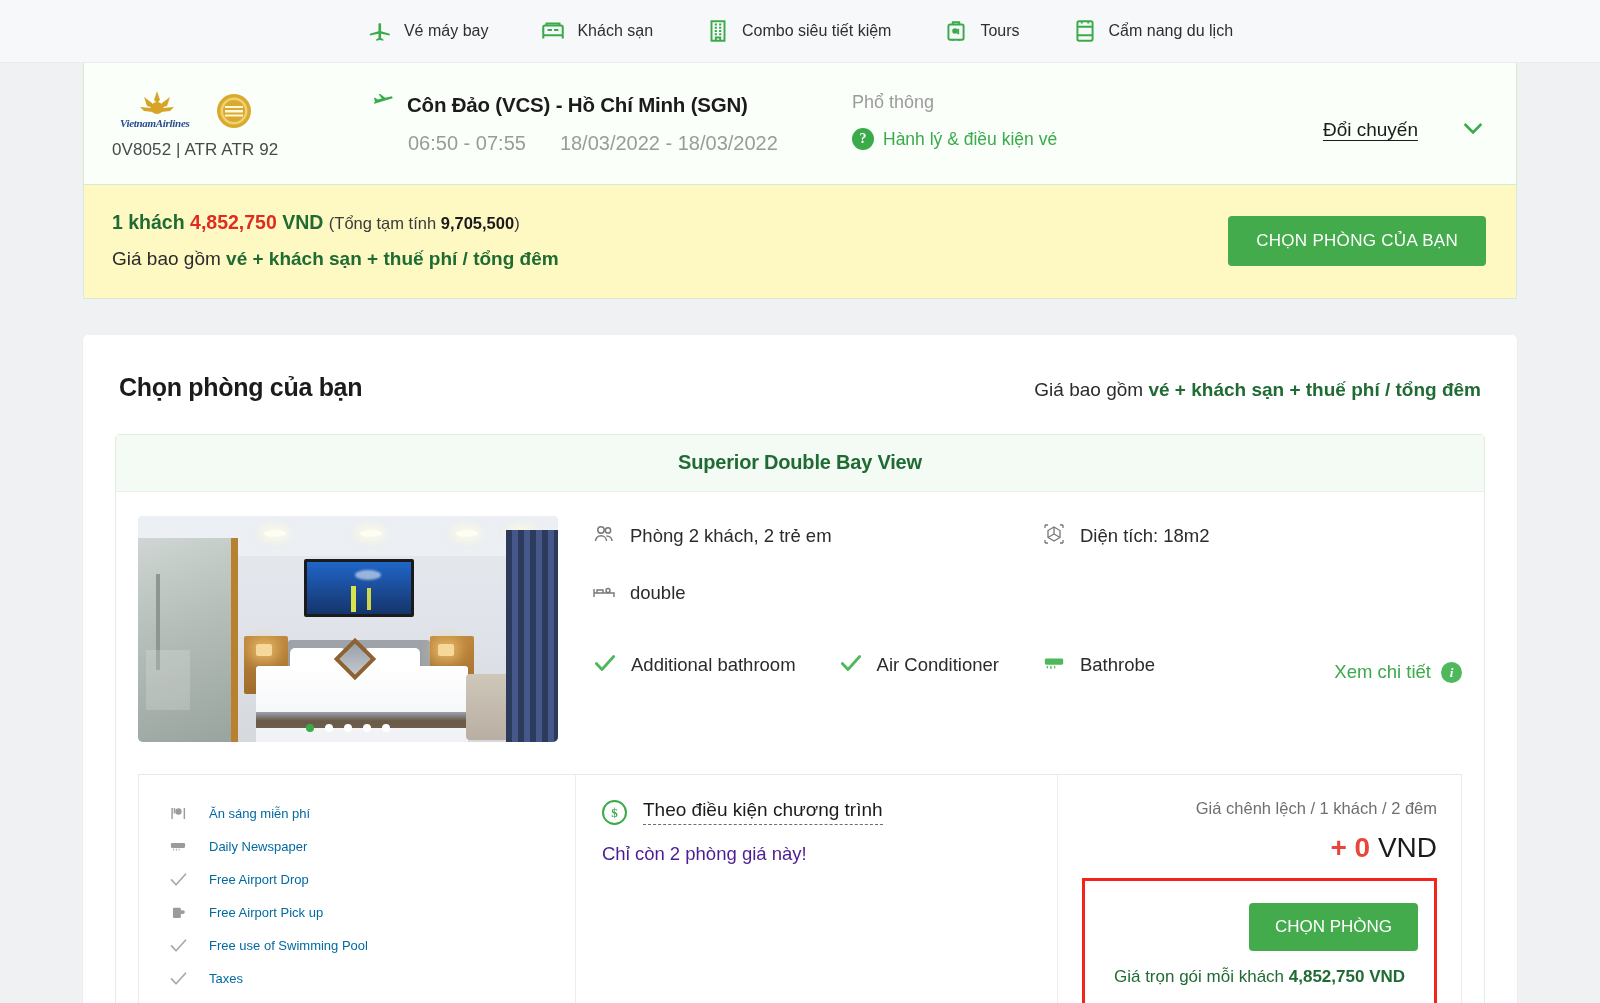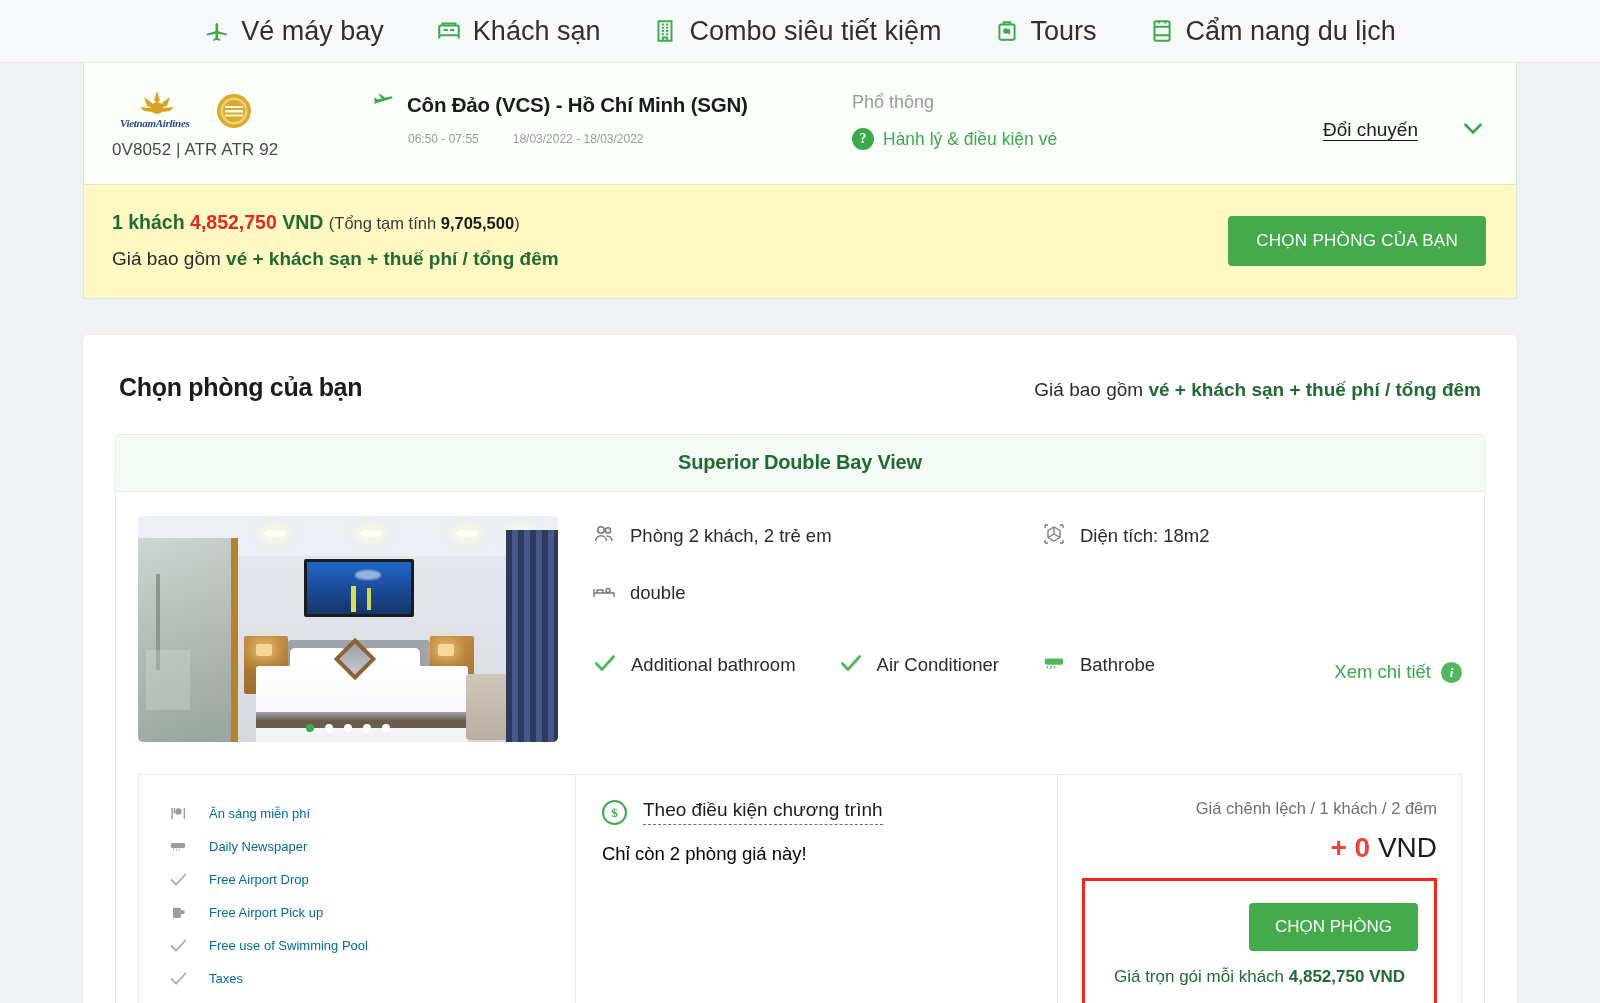--- a/index.html
+++ b/index.html
@@ -19,21 +19,21 @@
     display: flex;
     align-items: center;
     justify-content: center;
     gap: 52px;
     border-bottom: 1px solid #ececec;
   }
   .navitem {
     display: flex;
     align-items: center;
     gap: 11px;
-    font-size: 27px;
+    font-size: 16px;
     color: #2f2f2f;
     cursor: pointer;
     white-space: nowrap;
   }
   .navicon { width: 26px; height: 26px; display: block; flex: 0 0 26px; }
 
   
   .page { width: 1600px; padding: 0; }
   .wrap { width: 1434px; margin: 0 auto; }
 
@@ -58,21 +58,21 @@
     letter-spacing: -0.3px; font-style: italic;
   }
   .medal { width: 36px; height: 36px; }
   .flightno { font-size: 17px; color: #4a4a4a; margin-top: 9px; letter-spacing: .1px; }
 
   .fc-route { flex: 0 0 480px; padding-top: 2px; }
   .routeline { display: flex; align-items: center; gap: 12px; }
   .routeline .pl { color: #2f9e44; }
   .routetitle { font-size: 20.5px; font-weight: bold; color: #1b1b1b; letter-spacing: -.2px; }
   .routemeta { margin-top: 14px; display: flex; gap: 34px; padding-left: 36px; }
-  .routemeta span { font-size: 12px; color: #9b9b9b; }
+  .routemeta span { font-size: 20px; color: #9b9b9b; }
 
   .fc-class { flex: 1 1 auto; padding-top: 3px; }
   .classname { font-size: 18px; color: #9b9b9b; }
   .baggage { margin-top: 15px; display: flex; align-items: center; gap: 9px; }
   .baggage .qicon {
     width: 22px; height: 22px; border-radius: 50%; background: #3aaa4a;
     color: #fff; font-size: 14px; font-weight: bold; line-height: 22px;
     text-align: center; font-family: "Liberation Serif", serif;
   }
   .baggage .btxt { font-size: 17.5px; color: #3aaa4a; }
@@ -201,21 +201,21 @@
   .amline { display: flex; align-items: center; gap: 20px; height: 33px; }
   .amline .t { font-size: 13px; color: #0369a1; }
   .amico { width: 22px; flex: 0 0 22px; display: flex; justify-content: center; color: #9b9b9b; }
 
   .col-cond { flex: 1 1 auto; border-left: 1px solid #ededed; padding: 24px 20px 20px 26px; }
   .condline { display: flex; align-items: center; gap: 16px; }
   .condtext { font-size: 19px; color: #1b1b1b; border-bottom: 1px dashed #6d6d6d; padding-bottom: 3px; cursor: pointer; }
   .refund { width: 25px; height: 25px; border-radius: 50%; border: 2px solid #3aaa4a;
             color: #3aaa4a; font-size: 13px; font-weight: bold; text-align: center; line-height: 22px;
             font-family: "Liberation Serif", serif; }
-  .warn { margin-top: 18px; font-size: 18.5px; color: #000000; }
+  .warn { margin-top: 18px; font-size: 18.5px; color: #4c1d95; }
 
   .col-price { flex: 0 0 404px; border-left: 1px solid #ededed; padding: 24px 24px 0 24px;
                text-align: right; position: relative; }
   .diff-label { font-size: 16.5px; color: #6f6f6f; }
   .diff-value { margin-top: 14px; font-size: 28px; color: #1b1b1b; }
   .diff-value .plus { color: #e8453c; font-weight: bold; }
   .diff-value .num { color: #e8453c; font-weight: bold; }
   .hilite { margin-top: 14px; border: 3px solid #f4241c; padding: 22px 16px 18px 16px; }
   .btn-room { background: #43ab4b; color: #fff; border: none; border-radius: 4px;
               font-size: 17px; padding: 14px 26px; cursor: pointer;

